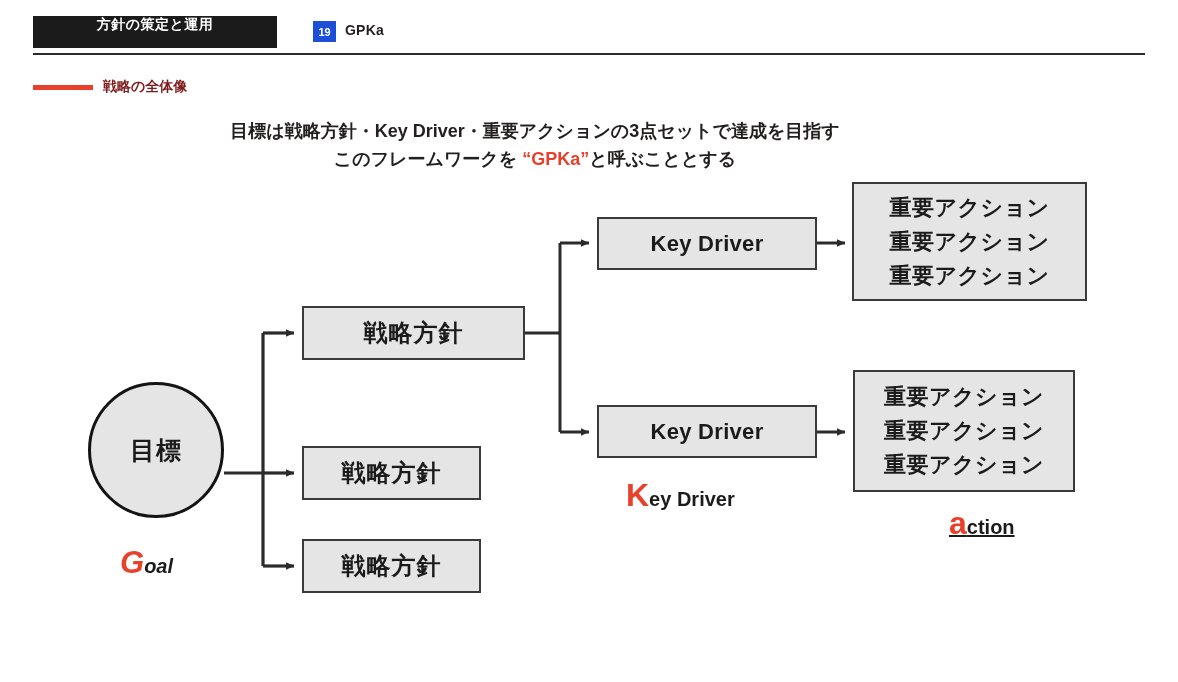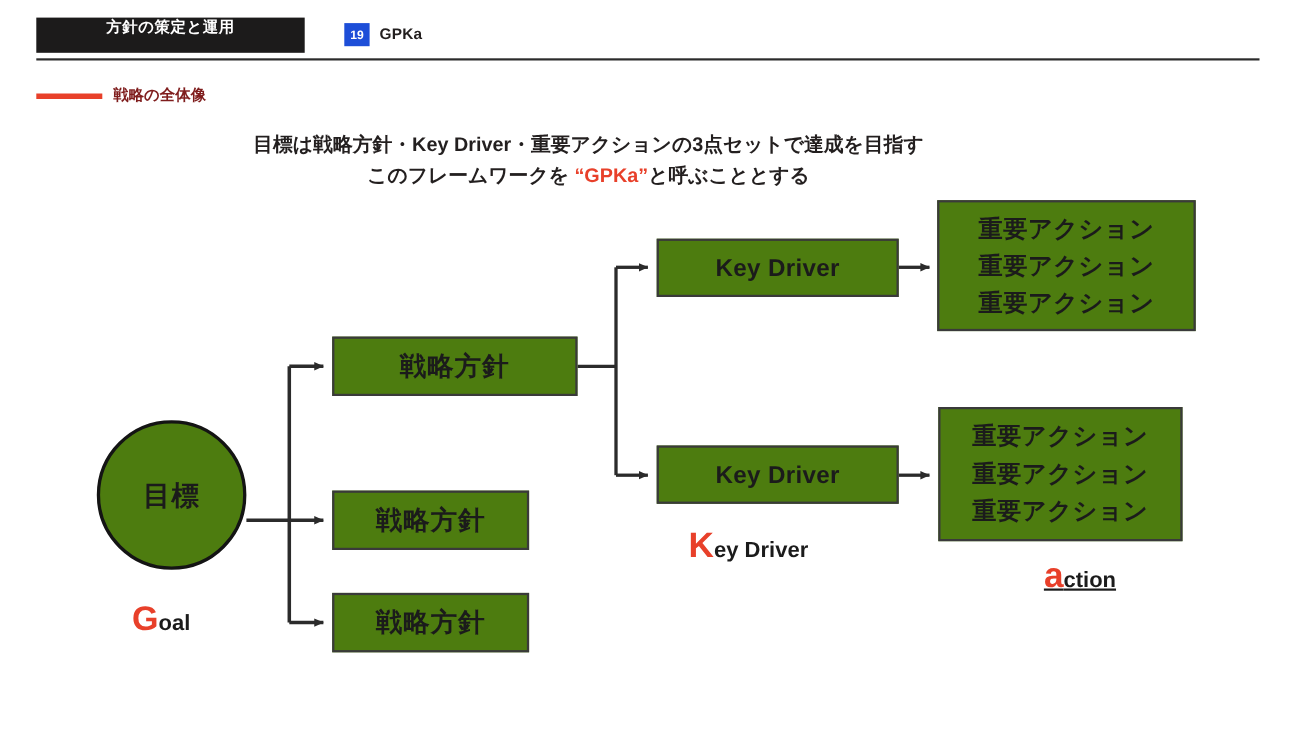--- a/index.html
+++ b/index.html
@@ -105,21 +105,21 @@
     left: 0;
     top: 0;
     width: 1178px;
     height: 682px;
   }
 
   .node {
     position: absolute;
     box-sizing: border-box;
     border: 2px solid #3a3a3a;
-    background: #4d7c0f;
+    background: #e5e5e5;
     display: flex;
     align-items: center;
     justify-content: center;
     text-align: center;
     font-weight: bold;
     color: #1b1b1b;
   }
   .node.goal {
     border-radius: 50%;
     border-width: 3px;
@@ -204,21 +204,21 @@
       <path d="M560,432 H589" marker-end="url(#arw)"></path>
 
       <path d="M817,243 H845" marker-end="url(#arw)"></path>
       <path d="M817,432 H845" marker-end="url(#arw)"></path>
     </g>
   </svg>
 
   <div class="node goal" style="left:88px; top:382px; width:136px; height:136px;">
     <span>目標</span>
   </div>
-  <div class="legend" style="left:120px; top:545px; font-size:20px;">
+  <div class="legend" style="left:120px; top:545px; font-size:20px;font-style:italic;">
     <span class="cap" style="font-size:31px;">G</span><span>oal</span>
   </div>
 
   <div class="node policy" style="left:302px; top:306px; width:223px; height:54px;">
     <span>戦略方針</span>
   </div>
 
   <div class="node policy" style="left:302px; top:446px; width:179px; height:54px;">
     <span>戦略方針</span>
   </div>

